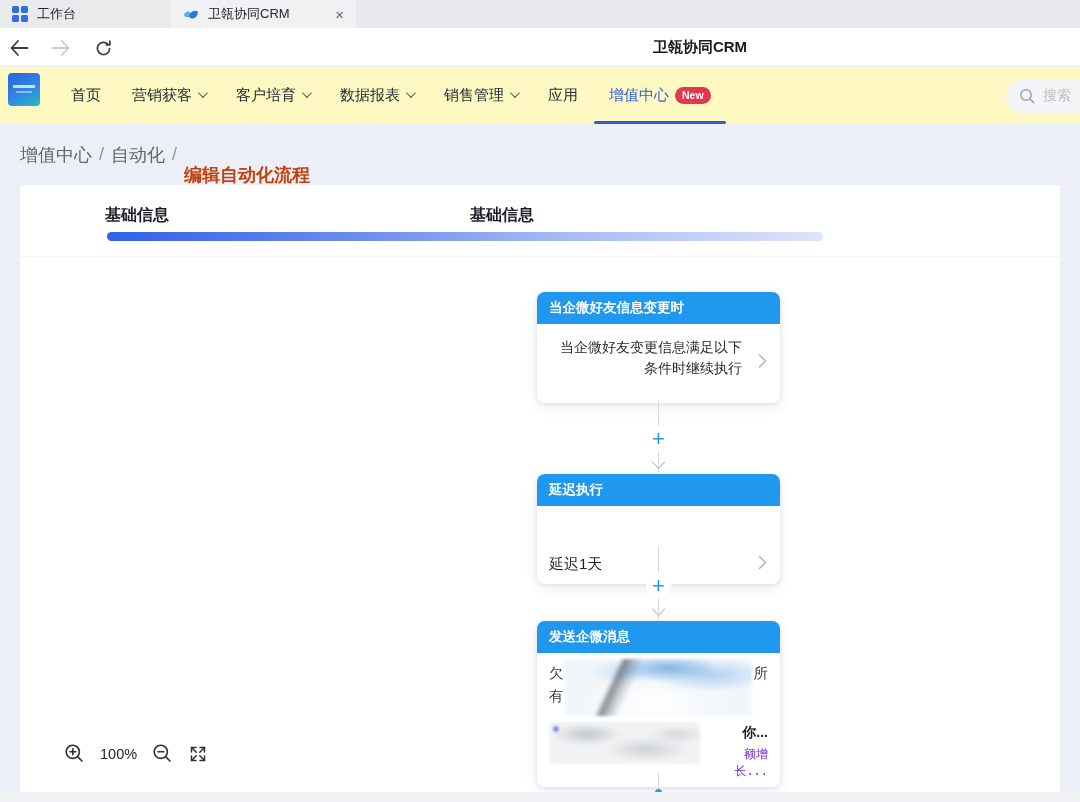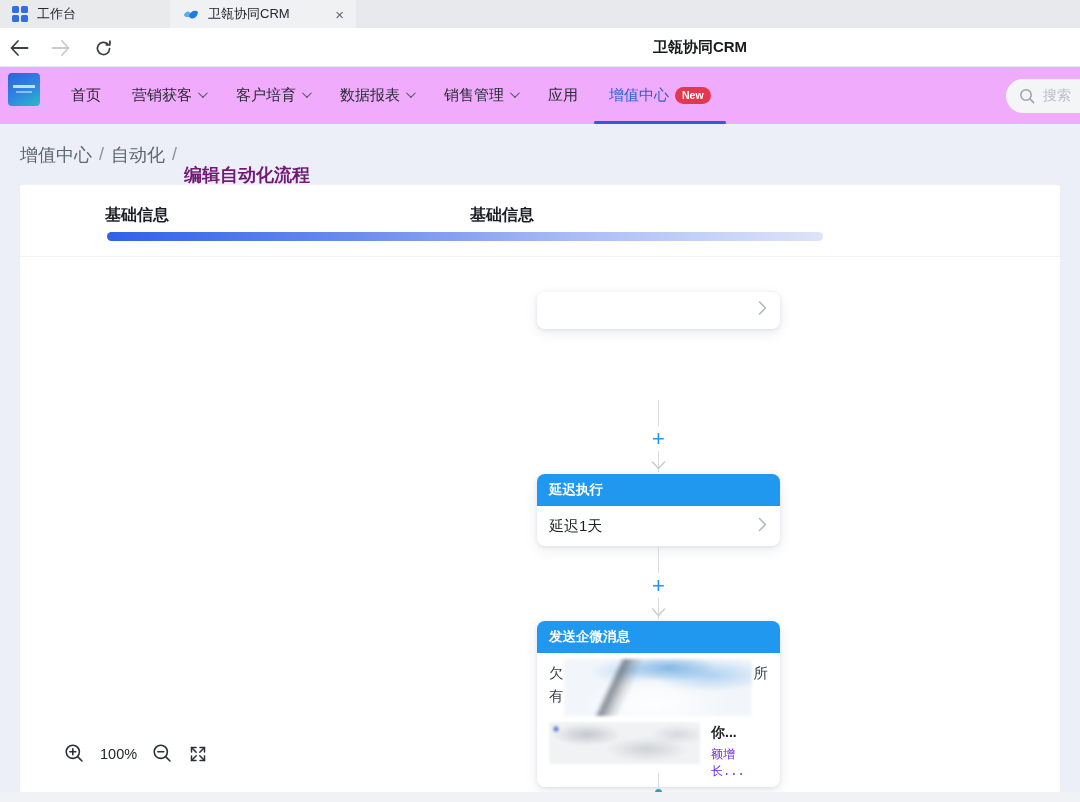--- a/index.html
+++ b/index.html
@@ -1,73 +1,73 @@
 <!DOCTYPE html>
 <html><head>
 <meta charset="utf-8">
 <style>
   * { margin:0; padding:0; box-sizing:border-box; }
   html,body { width:1080px; height:802px; }
   body { font-family:"Liberation Sans","DejaVu Sans",sans-serif; }
-  .page { position:relative; width:1080px; height:802px; overflow:hidden; background:#edeff8; }
+  .page { position:relative; width:1080px; height:802px; overflow:hidden; background:#edeff8;text-align:right; }
 
   
   .tabstrip { position:absolute; top:0; left:0; right:0; height:28px; background:#e3e5e9; display:flex; }
   .tab { display:flex; align-items:center; gap:9px; padding:0 12px; font-size:13px; color:#23272e; cursor:default; }
   .tab-workbench { width:170px; background:#e8eaec; }
   .tab-crm { width:186px; background:#f0f1f3; }
   .tabstrip-rest { flex:1; background:#e7e9ec; }
   .tab-close { margin-left:auto; color:#5f6670; font-size:15px; line-height:1; }
   .grid-icon { display:grid; grid-template-columns:7px 7px; grid-template-rows:7px 7px; gap:2px; }
   .grid-icon i { background:#2f6ee3; border-radius:1.5px; }
 
   
   .toolbar { position:absolute; top:28px; left:0; right:0; height:39px; background:#fff; border-bottom:1px solid #e7e8ec; }
   .nav-btn { position:absolute; top:9px; width:22px; height:22px; display:flex; align-items:center; justify-content:center; }
   .btn-back { left:8px; } .btn-fwd { left:50px; } .btn-refresh { left:92px; }
   .win-title { position:absolute; left:700px; top:10px; transform:translateX(-50%); font-size:15px; font-weight:700; color:#17191d; white-space:nowrap; }
 
   
-  .nav { position:absolute; top:67px; left:0; right:0; height:57px; background:#f0abfc; }
+  .nav { position:absolute; top:67px; left:0; right:0; height:57px; background:#fef9c3; }
   .brand-logo { position:absolute; left:8px; top:6px; width:32px; height:33px; border-radius:4px;
     background:linear-gradient(150deg,#2a65da 0%,#2f86e2 55%,#27bdc0 100%); overflow:hidden; }
   .brand-logo::before { content:""; position:absolute; left:5px; top:12px; right:5px; height:3px; background:rgba(255,255,255,.75); }
   .brand-logo::after { content:""; position:absolute; left:8px; top:18px; right:8px; height:2px; background:rgba(255,255,255,.45); }
   .nav-items { position:absolute; left:71px; top:0; bottom:0; display:flex; gap:31px; }
   .nav-item { position:relative; display:flex; align-items:center; gap:6px; font-size:15px; color:#272c34; height:100%; cursor:pointer; white-space:nowrap; }
   .caret { width:7px; height:7px; border-right:1.6px solid #4b525c; border-bottom:1.6px solid #4b525c; transform:rotate(45deg) translateY(-2px); margin-top:-3px; }
   .nav-item.active { color:#2d5cd6; font-weight:500; }
   .nav-item.active::after { content:""; position:absolute; left:-15px; right:-15px; bottom:0; height:3px; background:#2d5cd6; border-radius:2px; }
   .badge-new { background:#e53650; color:#fff; font-size:10.5px; font-weight:700; padding:3px 7px 4px; border-radius:9px; line-height:1; }
   .search-pill { position:absolute; left:1006px; top:12px; width:110px; height:34px; background:#f4f5f7; border-radius:17px; display:flex; align-items:center; gap:8px; padding-left:13px; }
   .search-text { font-size:14px; color:#b9bec7; }
 
   
   .crumbs { position:absolute; top:124px; left:0; right:0; height:61px; background:#edeff8; display:flex; align-items:center; padding-left:20px; font-size:18px; }
   .crumb-part { color:#5d6673; font-weight:500; }
   .crumb-sep { color:#8b93a0; margin:0 7px; font-weight:400; }
-  .crumb-current { color:#701a75; font-weight:700;margin-top:41px; }
+  .crumb-current { color:#c2410c; font-weight:700;margin-top:41px; }
 
   
   .panel { position:absolute; top:185px; left:20px; width:1040px; height:782px; background:#fff; border-radius:2px; }
   .steps-bar { position:absolute; top:0; left:0; right:0; height:72px; border-bottom:1px solid #f2f3f6; }
   .step-label { position:absolute; top:20px; font-size:16px; font-weight:700; color:#191d23; cursor:pointer; }
   .step-1 { left:85px; } .step-2 { left:450px; }
   .progress-track { position:absolute; left:87px; top:47px; width:716px; height:9px; border-radius:5px;
     background:linear-gradient(90deg,#3061e9 0%,#6c8cee 35%,#a9bcf4 65%,#dde4fa 100%); }
 
   
   .node { position:absolute; left:517px; width:243px; background:#fff; border-radius:8px;
     box-shadow:0 1px 4px rgba(25,40,80,.10), 0 4px 14px rgba(25,40,80,.08); cursor:pointer; }
   .node-header { height:32px; background:#2198f0; border-radius:8px 8px 0 0; display:flex; align-items:center; padding:0 12px; color:#fff; font-size:13.5px; font-weight:700; }
   .node-1 { top:107px; }
   .node-1 .node-body { position:relative; padding:13px 38px 24px 12px; font-size:14px; color:#272b31; line-height:21px; }
   .chev-right { position:absolute; right:13px; top:50%; transform:translateY(-50%); }
   .node-2 { top:289px; }
-  .node-2 .node-body { position:relative; height:40px; display:flex; align-items:center; padding:0 38px 0 12px; font-size:15px; font-weight:500; color:#1d2127; }
+  .node-2 .node-body { position:relative; height:40px; display:flex; align-items:center; padding:0 38px 0 12px; font-size:15px; font-weight:500; color:#1d2127;margin-top:38px; }
   .node-3 { top:436px; }
   .node-3 .node-body { padding:10px 12px 7px; }
 
   .msg-row1 { position:relative; height:50px; margin-bottom:9px; font-size:14.5px; color:#3a4049; }
   .frag-tl { position:absolute; left:0; top:1px; }
   .frag-tr { position:absolute; right:0; top:1px; }
   .frag-bl { position:absolute; left:0; top:24px; }
   .blur-img-blue { position:absolute; left:15px; right:16px; top:-4px; bottom:-3px; border-radius:3px;
     background-color:#f2f6fa;
     background-image:
@@ -208,21 +208,23 @@
 
   <div class="panel">
 
     <div class="steps-bar">
       <span class="step-label step-1">基础信息</span>
       <span class="step-label step-2">基础信息</span>
       <div class="progress-track"></div>
     </div>
 
     <div class="node node-1">
+      <div class="node-header">当企微好友信息变更时</div>
       <div class="node-body">
+        <span>当企微好友变更信息满足以下条件时继续执行</span>
         <span class="chev-right">
           <svg width="9" height="15" viewBox="0 0 9 15">
               <path d="M1.5 1.5 L7.5 7.5 L1.5 13.5" fill="none" stroke="#b4bac2" stroke-width="1.6" stroke-linecap="round" stroke-linejoin="round"></path>
             </svg>
         </span>
       </div>
     </div>
 
     <div class="v-line line-1"></div>
     <div class="add-btn add-1">+</div>

